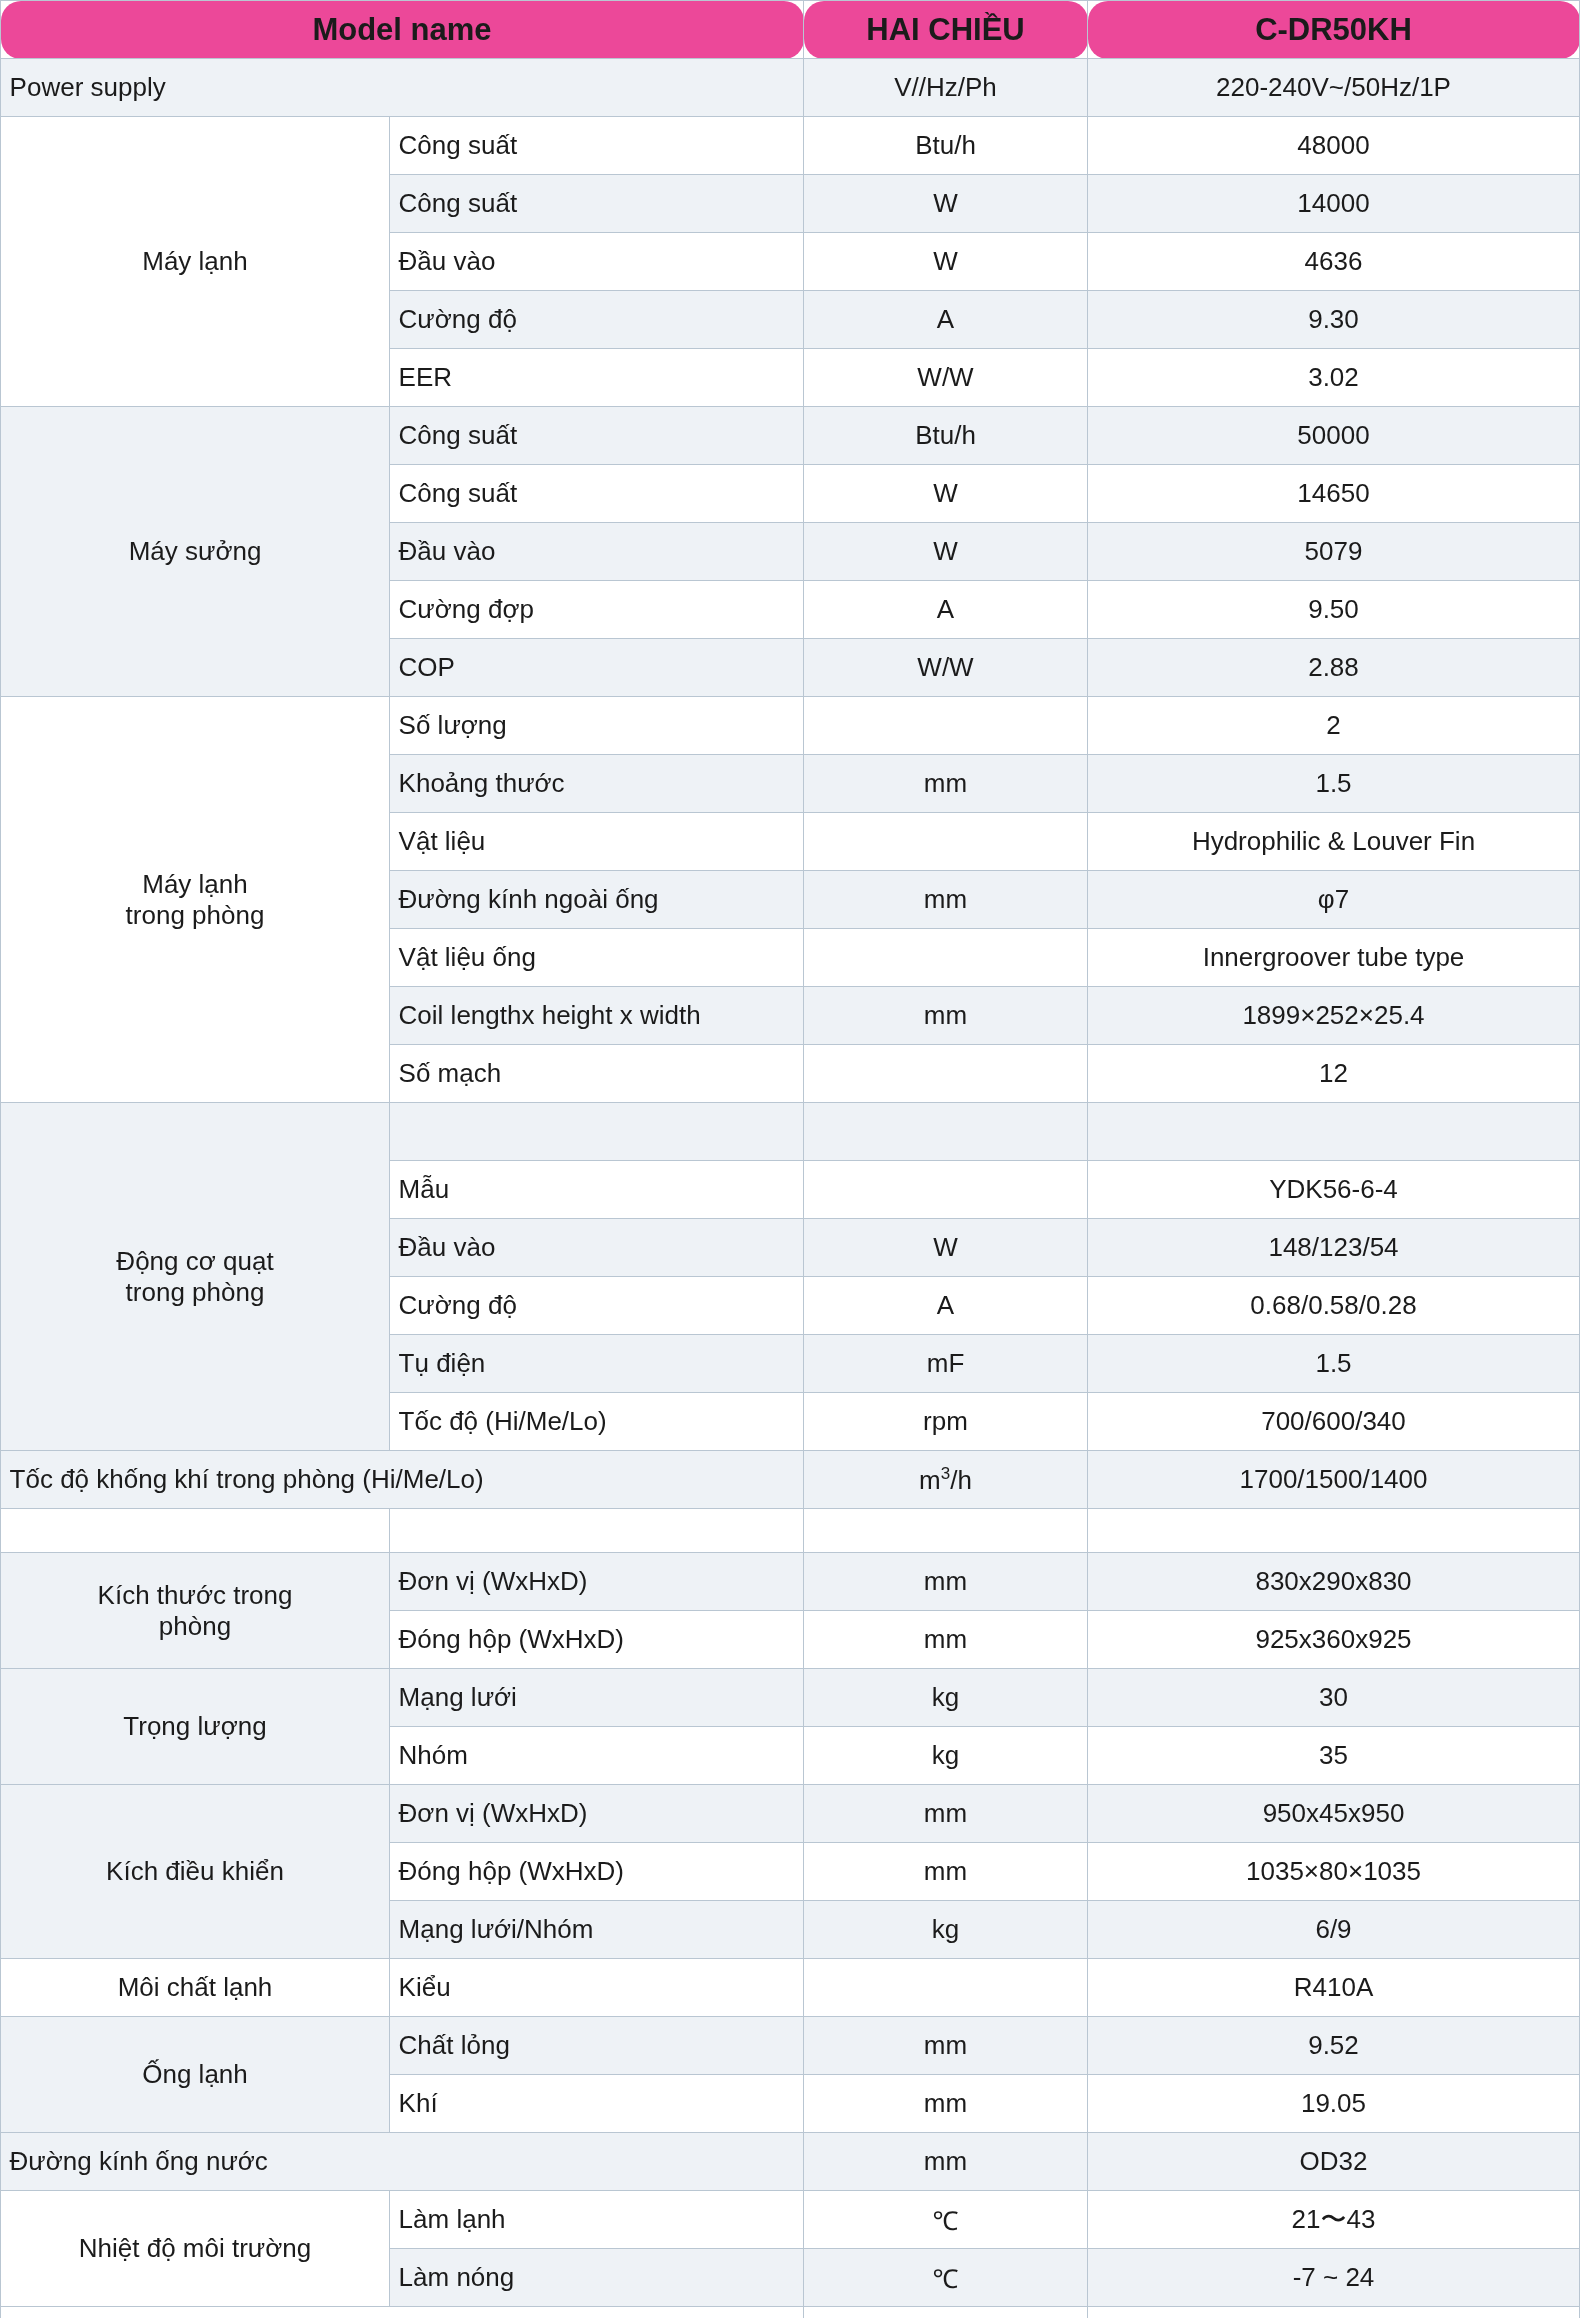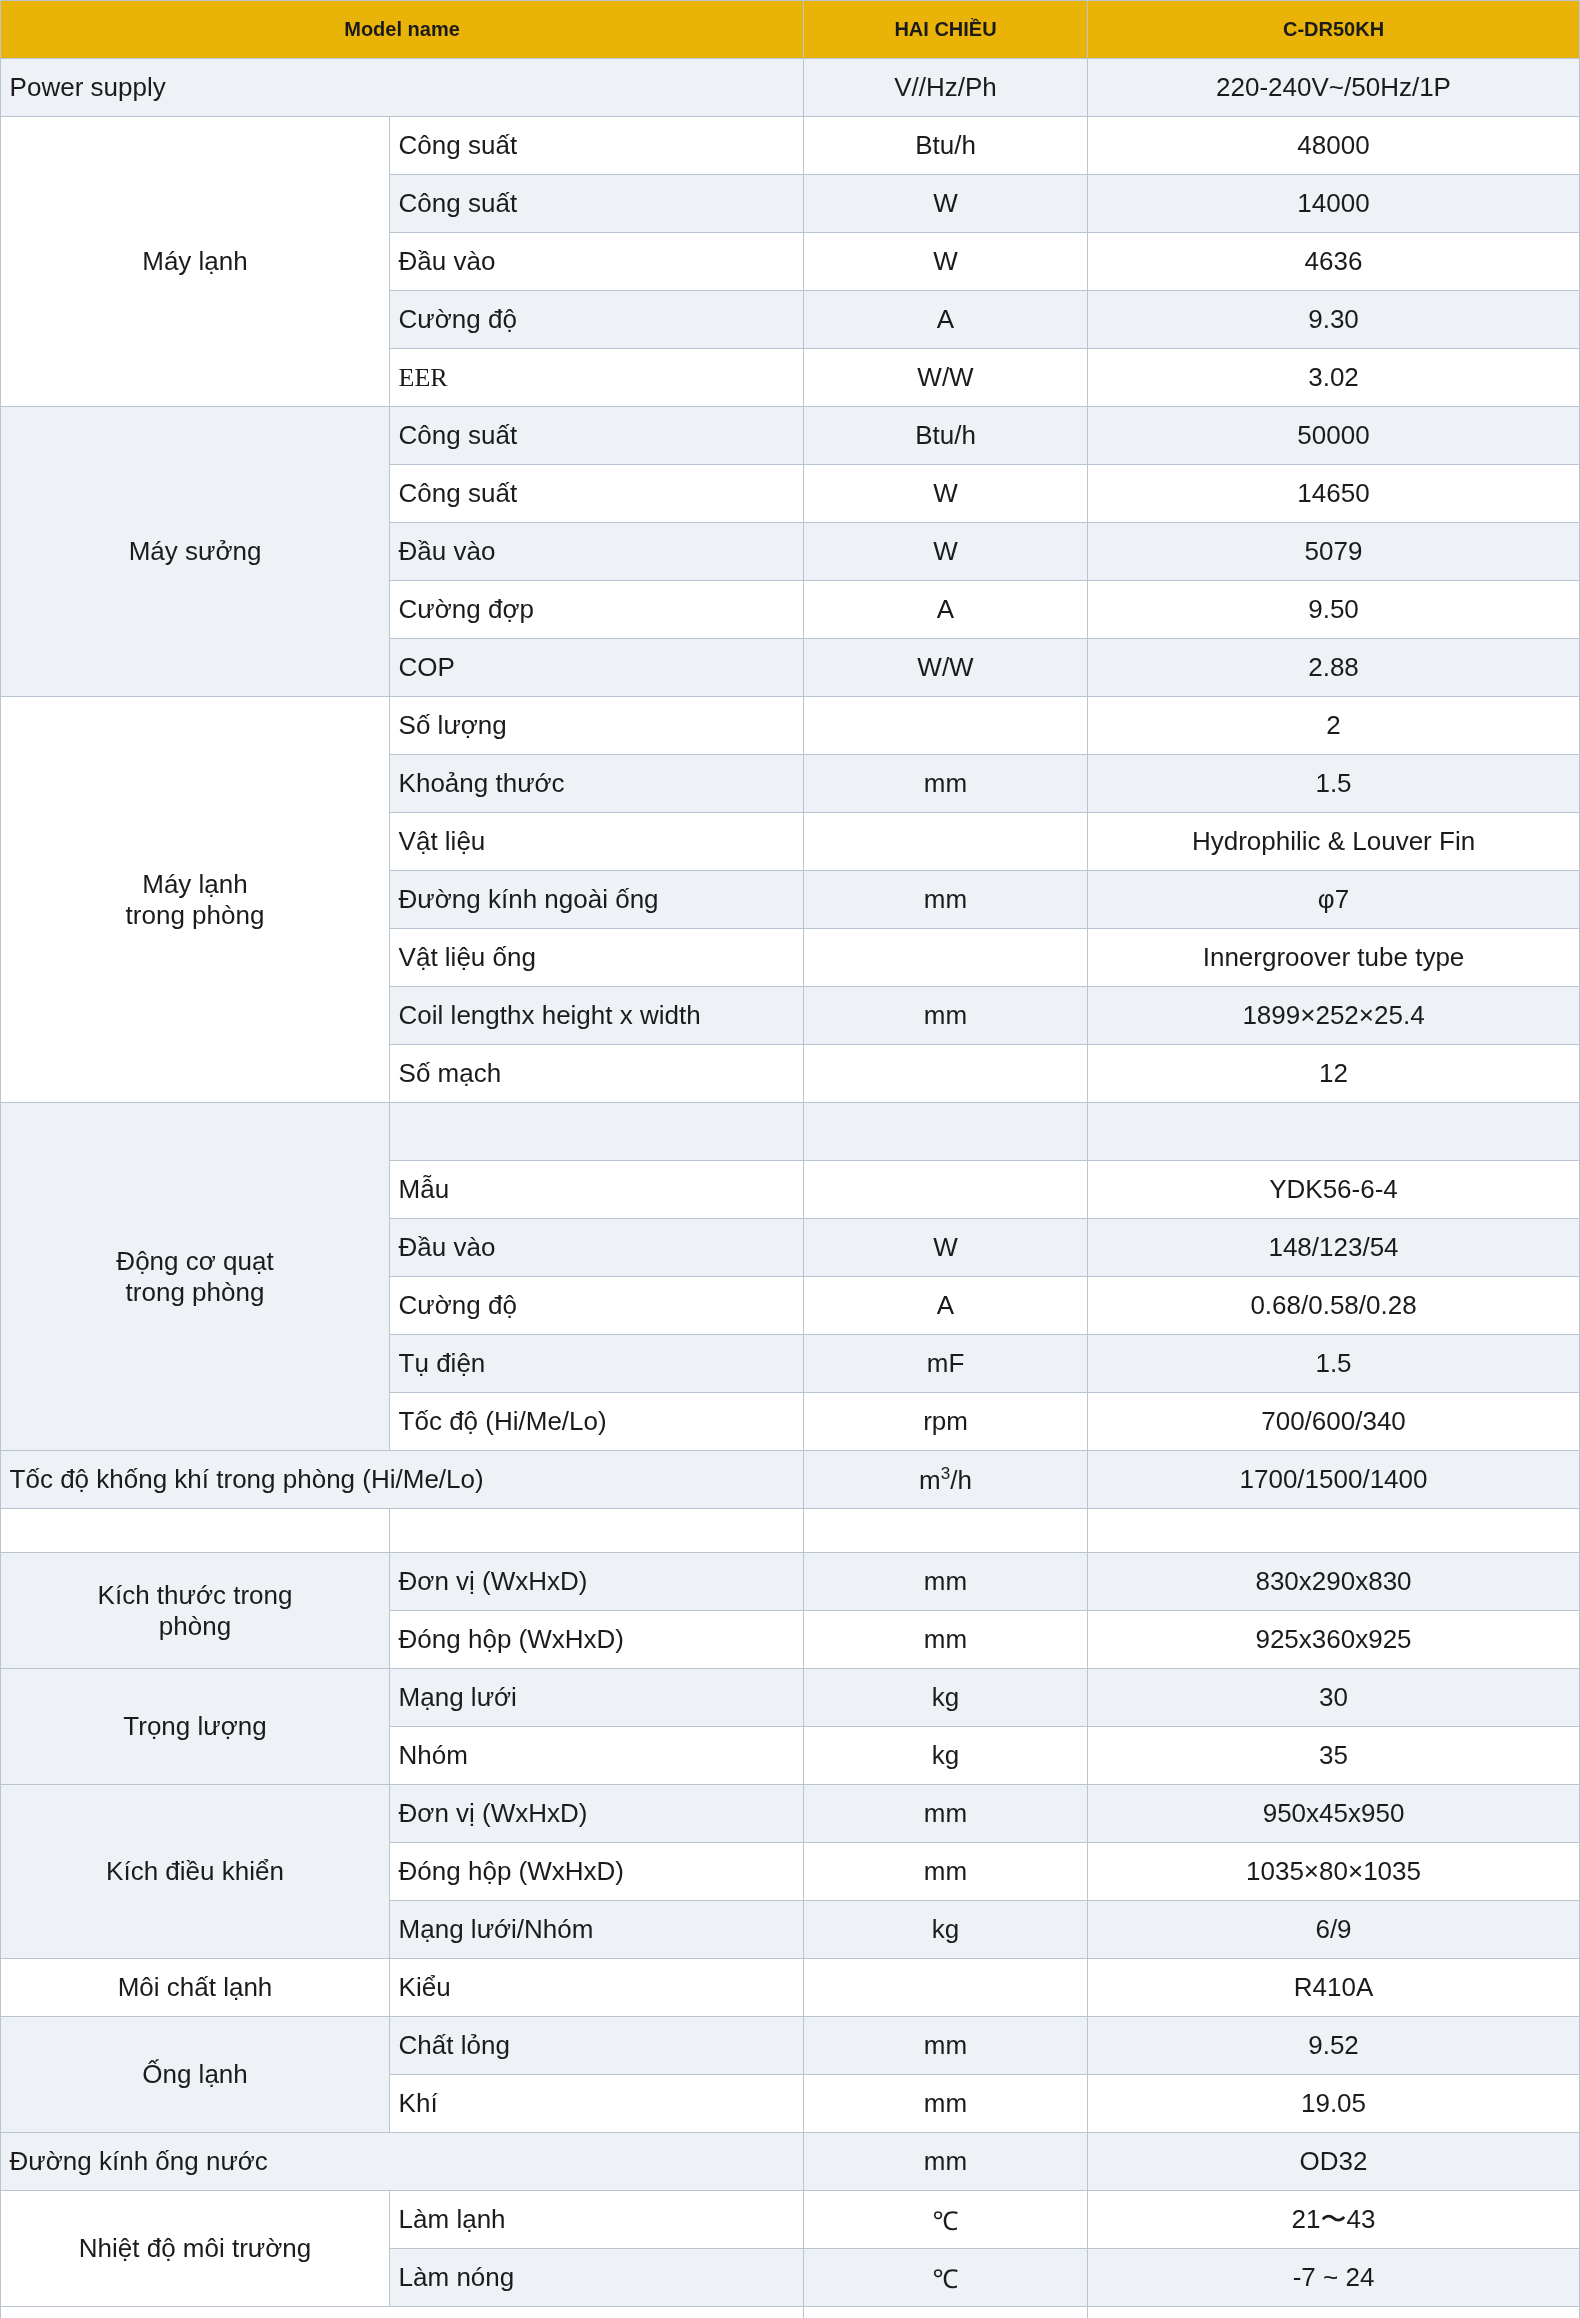--- a/index.html
+++ b/index.html
@@ -36,26 +36,27 @@
   }
   #spec-table tr.alt td {
     background: #eef2f6;
   }
   #spec-table td.left {
     text-align: left;
   }
   #spec-table td.group {
   }
   #spec-table tr.header td {
-    background: #eab308;
+    background: #ec4899;
     font-weight: bold;
-    font-size: 20px;
+    font-size: 31px;
+    border-radius: 20px;
   }
   #spec-table td.serif {
-    font-family: Liberation Serif, serif;
+    font-family: Liberation Sans, sans-serif;
   }
   #spec-table td.blank {
     height: 43px;
   }
   .sup {
     font-size: 17px;
     vertical-align: super;
   }
 </style>
 </head>

